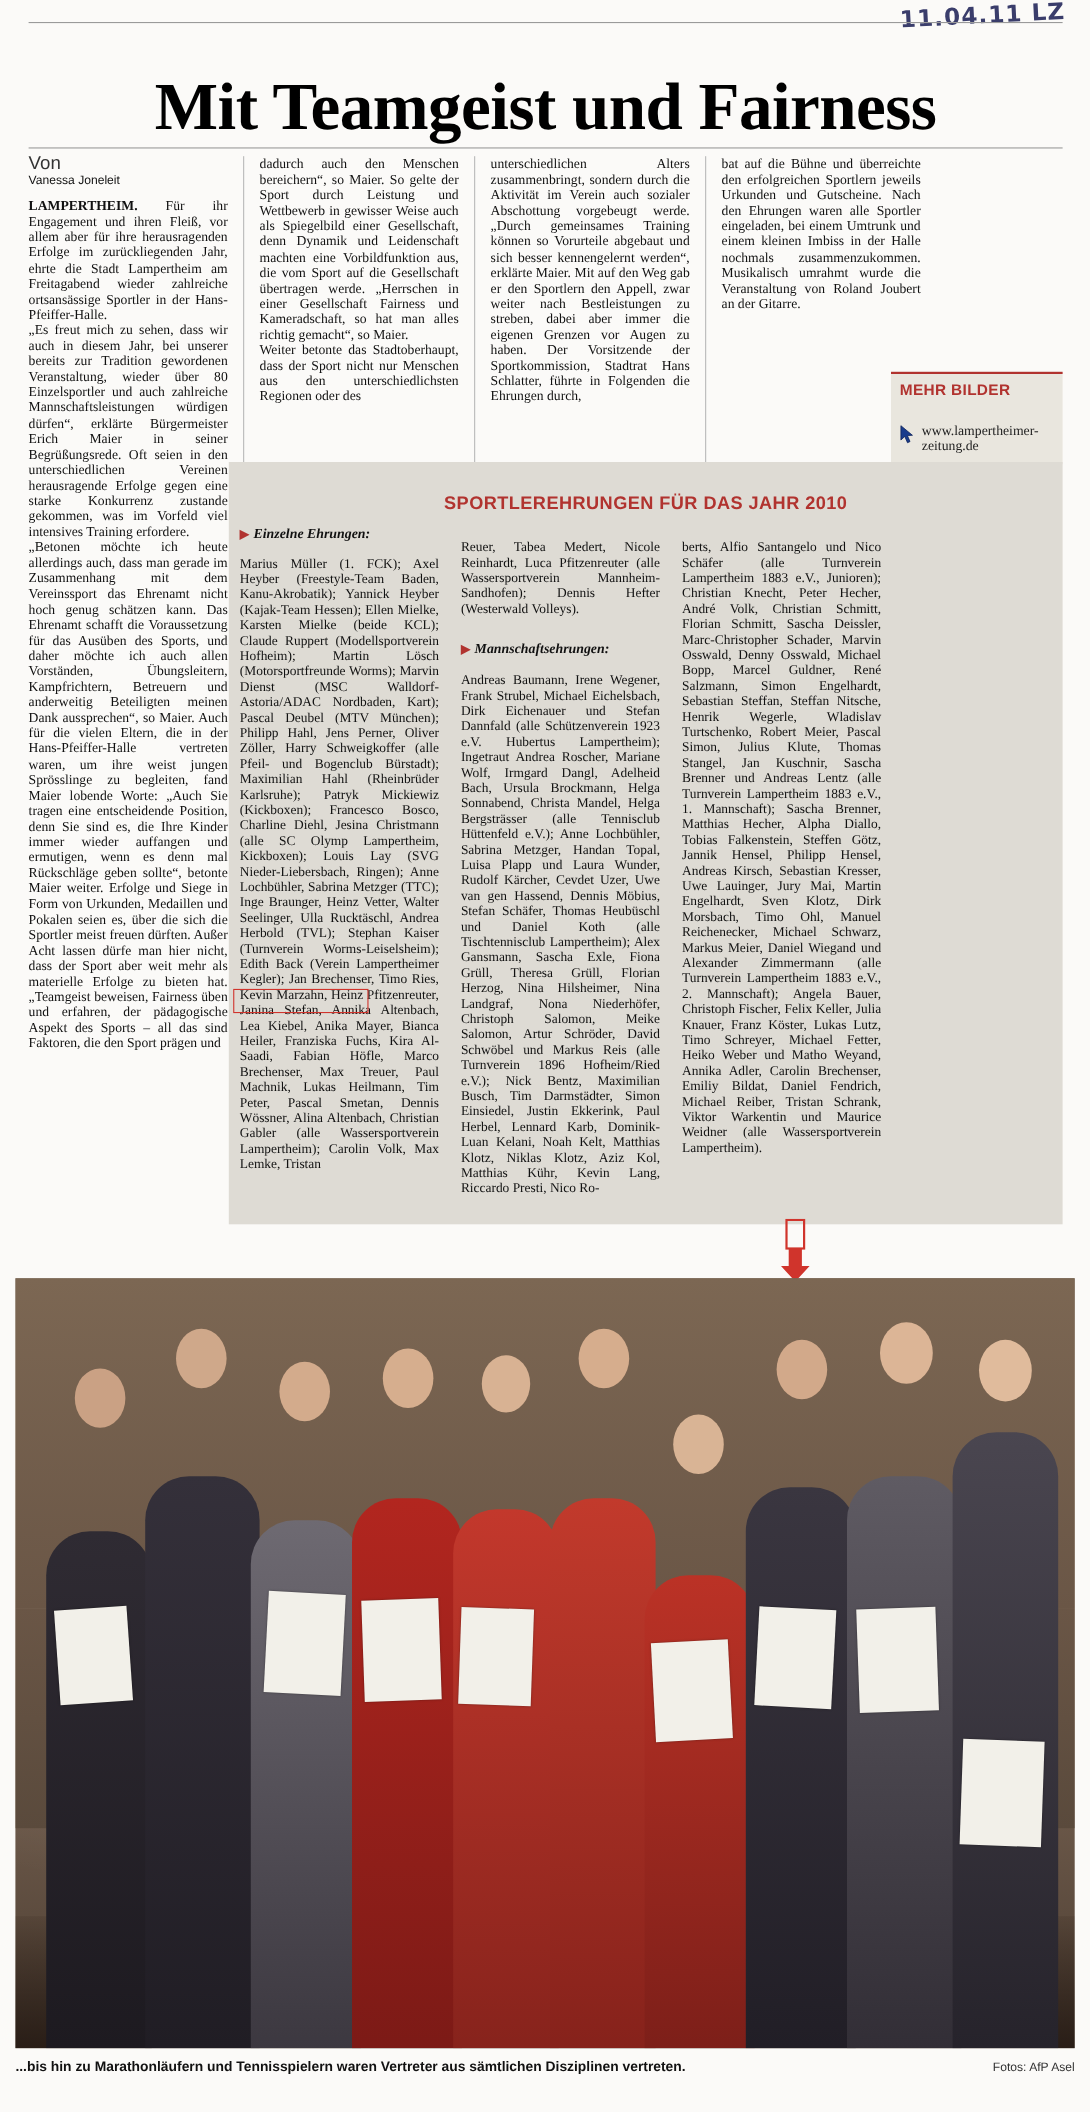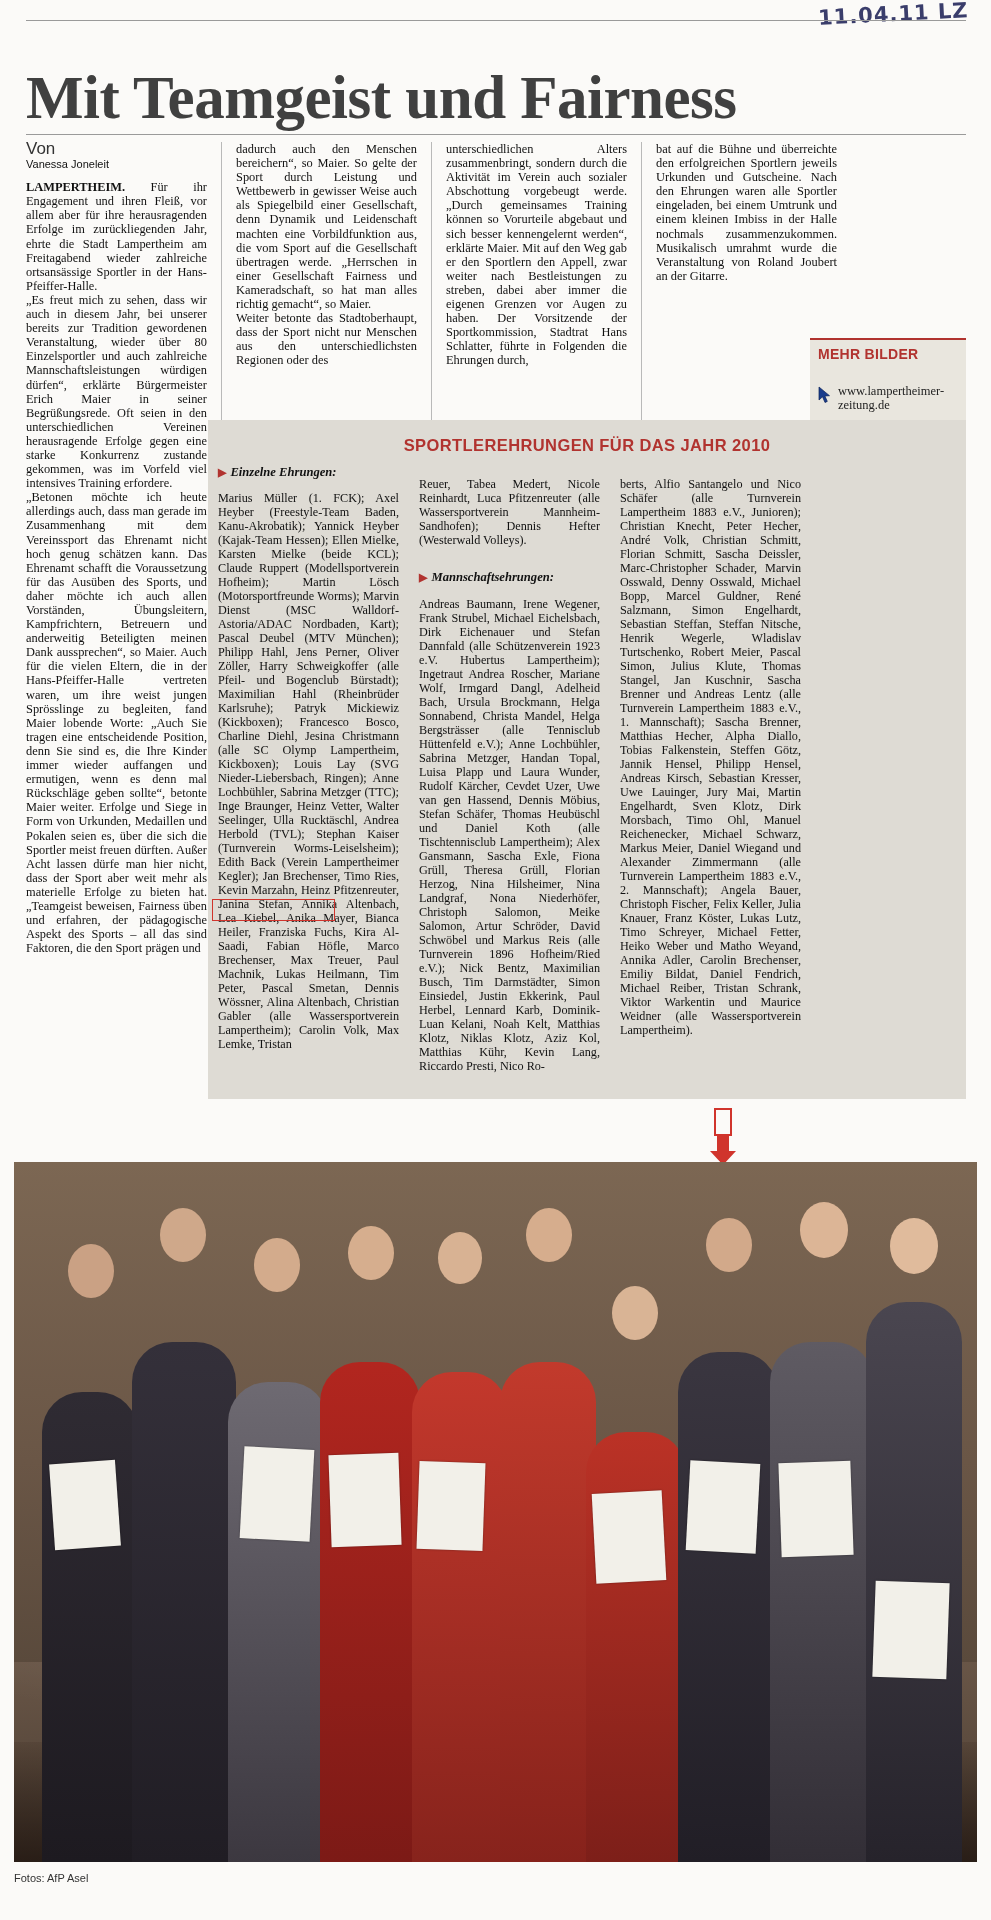--- a/index.html
+++ b/index.html
@@ -35,21 +35,22 @@
   }
   .headline {
     position: absolute;
     top: 26px;
     left: 26px;
     width: 940px;
     font-family: "Liberation Serif", serif;
     font-size: 61px;
     line-height: 62px;
     letter-spacing: -0.5px;
-    color: #404040;
+    color: #000000;
+    text-align: center;
   }
   .subhead {
     position: absolute;
     top: 104px;
     left: 26px;
     width: 940px;
     text-align: center;
     font-family: "Liberation Sans", sans-serif;
     font-size: 19px;
   }
@@ -140,21 +141,21 @@
     color: #222;
   }
 
   
   .panel {
     position: absolute;
     left: 208px;
     top: 420px;
     width: 758px;
     background: #dedbd4;
-    padding: 12px 10px 14px 10px;
+    padding: 25px 10px 14px 10px;
     box-sizing: border-box;
   }
   .panel-title {
     text-align: center;
     font-family: "Liberation Sans", sans-serif;
     font-weight: bold;
     color: #b1332f;
     font-size: 16.5px;
     letter-spacing: 0.4px;
     margin: 4px 0 10px 0;
@@ -389,16 +390,17 @@
       <div class="head" style="left:786px;top:40px;width:48px;height:56px;background:#dcb596;"></div>
       <div class="doc" style="left:766px;top:300px;width:72px;height:94px;transform:rotate(-2deg);"></div>
 
       <div class="person" style="left:852px;width:96px;height:560px;background:linear-gradient(180deg,#4a4650,#26232b);"></div>
       <div class="head" style="left:876px;top:56px;width:48px;height:56px;background:#e0bb9c;"></div>
       <div class="doc" style="left:860px;top:420px;width:74px;height:96px;transform:rotate(2deg);"></div>
     </div>
   </div>
 
   <div class="caption">
+    <div class="caption-text">...bis hin zu Marathonläufern und Tennisspielern waren Vertreter aus sämtlichen Disziplinen vertreten.</div>
     <div class="caption-credit">Fotos: AfP Asel</div>
   </div>
 
 </div>
 
 </body></html>

